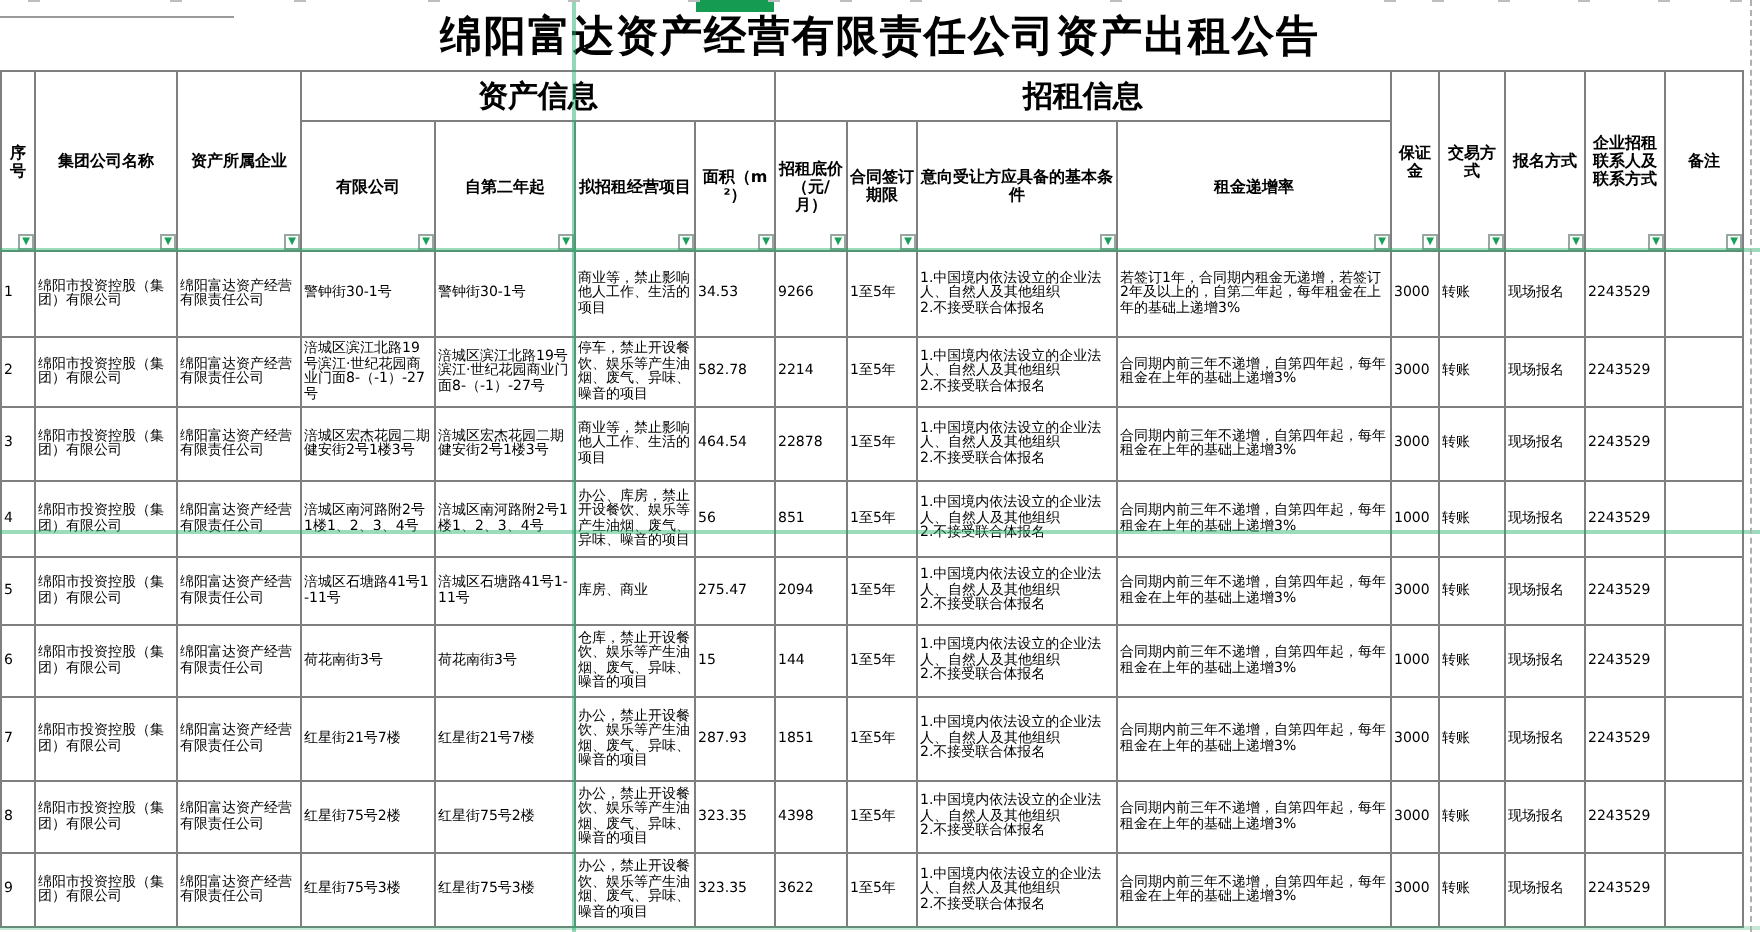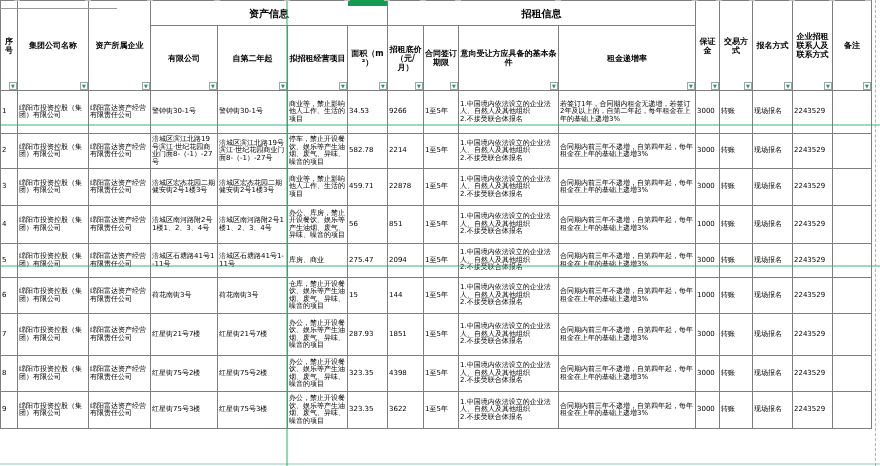--- a/index.html
+++ b/index.html
@@ -12,21 +12,21 @@
     height:35px; display:flex; align-items:center; justify-content:center;
     font-family:"DejaVu Serif",serif; font-weight:bold; font-size:21px;
     letter-spacing:1px; color:#000;
   }
   table { table-layout:fixed; width:871px; border-collapse:collapse; background:#fff; }
   th,td {
     border:1px solid #7f7f7f; color:#000; vertical-align:middle;
     overflow:hidden; padding:0 1px; word-break:break-all;
   }
   thead th { font-weight:bold; text-align:center; position:relative; font-size:8px; line-height:9px; }
-  thead th.group-h { font-size:10px; }
+  thead th.group-h { font-size:15px; }
   tbody td { font-size:7px; line-height:7.5px; text-align:left; }
   .pre { white-space:pre-line; }
   .filter-btn {
     position:absolute; right:0; bottom:0; width:8px; height:8px;
     background:#fdfdfd; border:1px solid #98a8a0; color:#18a05a;
     font-size:5px; line-height:6px; text-align:center; cursor:pointer;
   }
   
   .v-green { position:absolute; left:286px; top:0; width:2px; height:466px;
              background:rgba(38,176,109,0.5); pointer-events:none; }
@@ -37,20 +37,21 @@
                border-left:1px dashed #b0b0b0; }
   .top-tick { position:absolute; top:0; width:6px; height:1px; background:#bdbdbd; }
   .seg-line { position:absolute; top:8px; left:0; width:117px; height:1px; background:#9a9a9a; }
 </style>
 </head>
 <body>
 
 <div class="sheet">
 
   <div class="seg-line"></div>
+  <div class="title">绵阳富达资产经营有限责任公司资产出租公告</div>
 
   <table>
     <colgroup>
       <col style="width:17px">
         <col style="width:71px">
         <col style="width:62px">
       <col style="width:67px">
         <col style="width:70px">
         <col style="width:60px">
       <col style="width:40px">
@@ -127,21 +128,21 @@
         <td>2243529</td>
         <td></td>
       </tr>
       <tr style="height:37px">
         <td>3</td>
         <td>绵阳市投资控股（集团）有限公司</td>
         <td>绵阳富达资产经营有限责任公司</td>
         <td>涪城区宏杰花园二期健安街2号1楼3号</td>
         <td>涪城区宏杰花园二期健安街2号1楼3号</td>
         <td>商业等，禁止影响他人工作、生活的项目</td>
-        <td>459.71</td>
+        <td>464.54</td>
         <td>22878</td>
         <td>1至5年</td>
         <td class="pre">1.中国境内依法设立的企业法人、自然人及其他组织
 2.不接受联合体报名</td>
         <td>合同期内前三年不递增，自第四年起，每年租金在上年的基础上递增3%</td>
         <td>3000</td>
         <td>转账</td>
         <td>现场报名</td>
         <td>2243529</td>
         <td></td>

